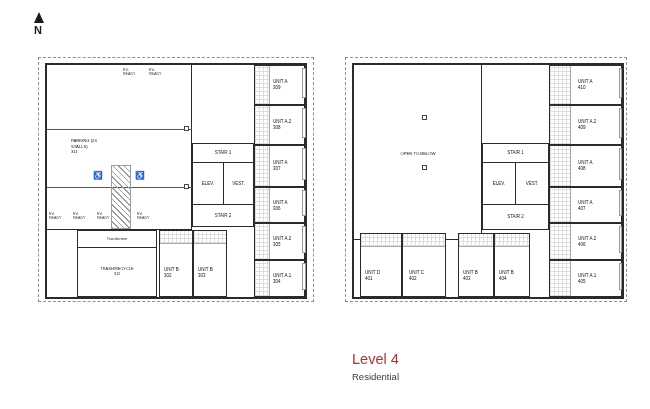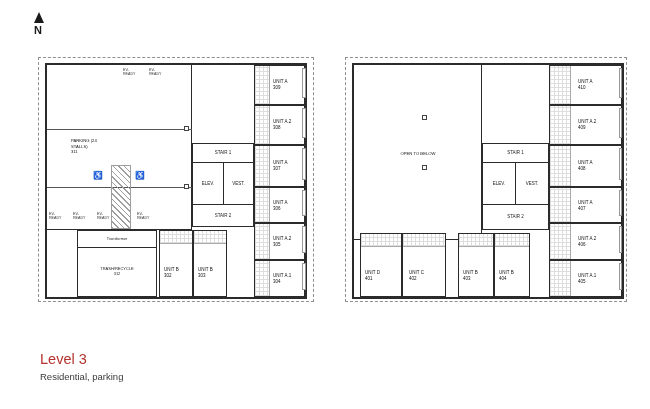--- a/index.html
+++ b/index.html
@@ -271,18 +271,18 @@
     </div>
 
     <div class="deck" style="left:273px;top:10px;height:30px;width:3px"></div>
     <div class="deck" style="left:273px;top:50px;height:30px;width:3px"></div>
     <div class="deck" style="left:273px;top:90px;height:32px;width:3px"></div>
     <div class="deck" style="left:273px;top:132px;height:26px;width:3px"></div>
     <div class="deck" style="left:273px;top:168px;height:27px;width:3px"></div>
     <div class="deck" style="left:273px;top:205px;height:27px;width:3px"></div>
   </div>
 
-  <div class="caption" style="left:40px;top:352px">
-    <div class="cap-title">Level 3</div>
-    <div class="cap-sub">Residential, parking</div>
+  <div class="caption" style="left:352px;top:352px">
+    <div class="cap-title">Level 4</div>
+    <div class="cap-sub">Residential</div>
   </div>
 
 </div>
 
 </body></html>

